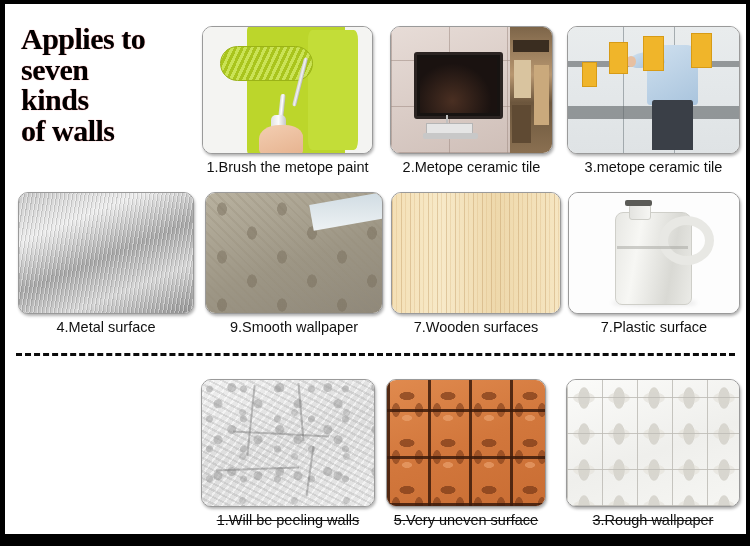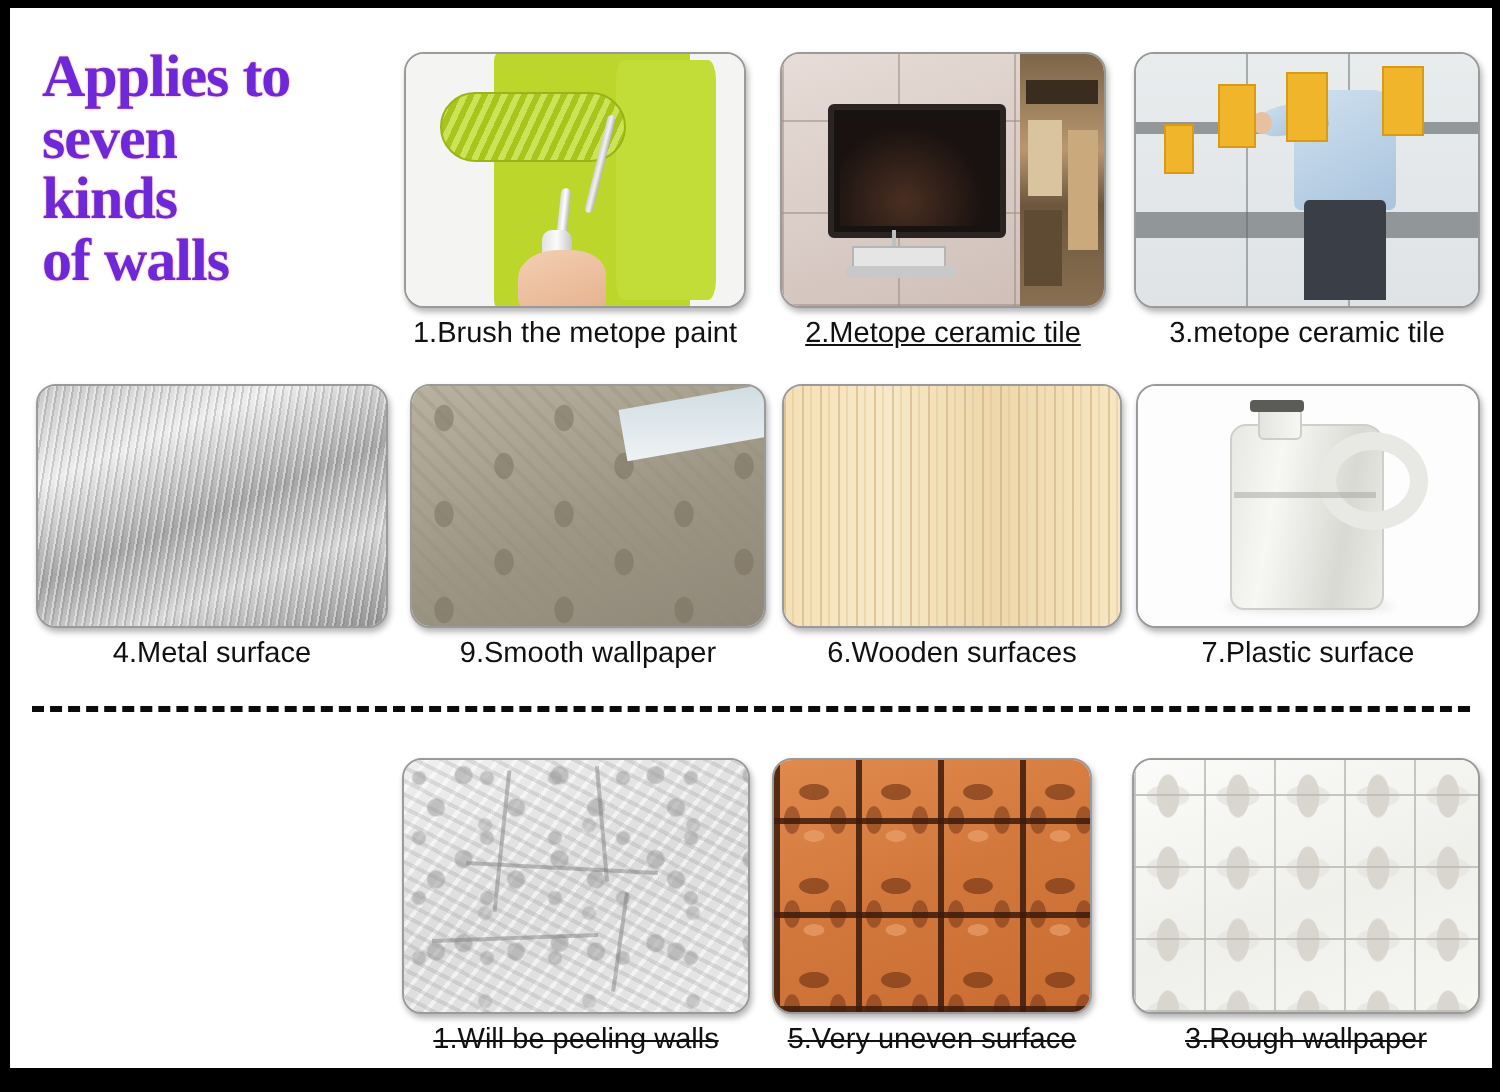--- a/index.html
+++ b/index.html
@@ -19,21 +19,21 @@
     border-bottom:12px solid #000000;
     overflow:hidden;
   }
   .inner{position:relative;width:741px;height:530px;background:#fff;overflow:hidden;}
 
   
   .heading{
     position:absolute;
     font-family:"Liberation Serif", serif;
     font-weight:bold;
-    color:#6d28d9;
+    color:#000000;
     line-height:1.02;
     letter-spacing:-0.5px;
     white-space:pre-line;
     text-shadow:0 0 1px rgba(238,17,17,.55);
   }
   #heading-applies{ left:16px; top:20px;  font-size:30px; }
   #heading-notapply{ left:16px; top:371px; font-size:27px; }
 
   
   .divider{
@@ -305,21 +305,21 @@
               <div class="k4"></div>
         </div>
         <div class="tv">
               <div class="tv-screen"></div>
             </div>
         <div class="tv-stand"></div>
         <div class="tv-box"></div>
         <div class="tv-base"></div>
       </div>
     </div>
-    <div class="caption" style="top:133px;text-decoration:underline;">2.Metope ceramic tile</div>
+    <div class="caption" style="top:133px;">2.Metope ceramic tile</div>
   </div>
 
   <div class="card" style="left:562px;top:22px;width:173px;">
     <div class="thumb" style="height:128px;">
       <div class="art">
         <div class="glass"></div>
         <div class="glass-seam" style="left:32%;"></div>
         <div class="glass-seam" style="left:62%;"></div>
         <div class="glass-band" style="top:27%;height:5%;"></div>
         <div class="glass-band" style="top:63%;height:10%;"></div>
@@ -350,21 +350,21 @@
         <div class="wp-ceiling"></div>
       </div>
     </div>
     <div class="caption" style="top:127px;">9.Smooth wallpaper</div>
   </div>
 
   <div class="card" style="left:386px;top:188px;width:170px;">
     <div class="thumb" style="height:122px;">
       <div class="art wood"></div>
     </div>
-    <div class="caption" style="top:127px;">6.Wooden surfaces</div>
+    <div class="caption" style="top:127px;">7.Wooden surfaces</div>
   </div>
 
   <div class="card" style="left:563px;top:188px;width:172px;">
     <div class="thumb" style="height:122px;">
       <div class="art">
         <div class="jug-bg"></div>
         <div class="jug-shadow"></div>
         <div class="jug-body"></div>
         <div class="jug-handle"></div>
         <div class="jug-neck"></div>

